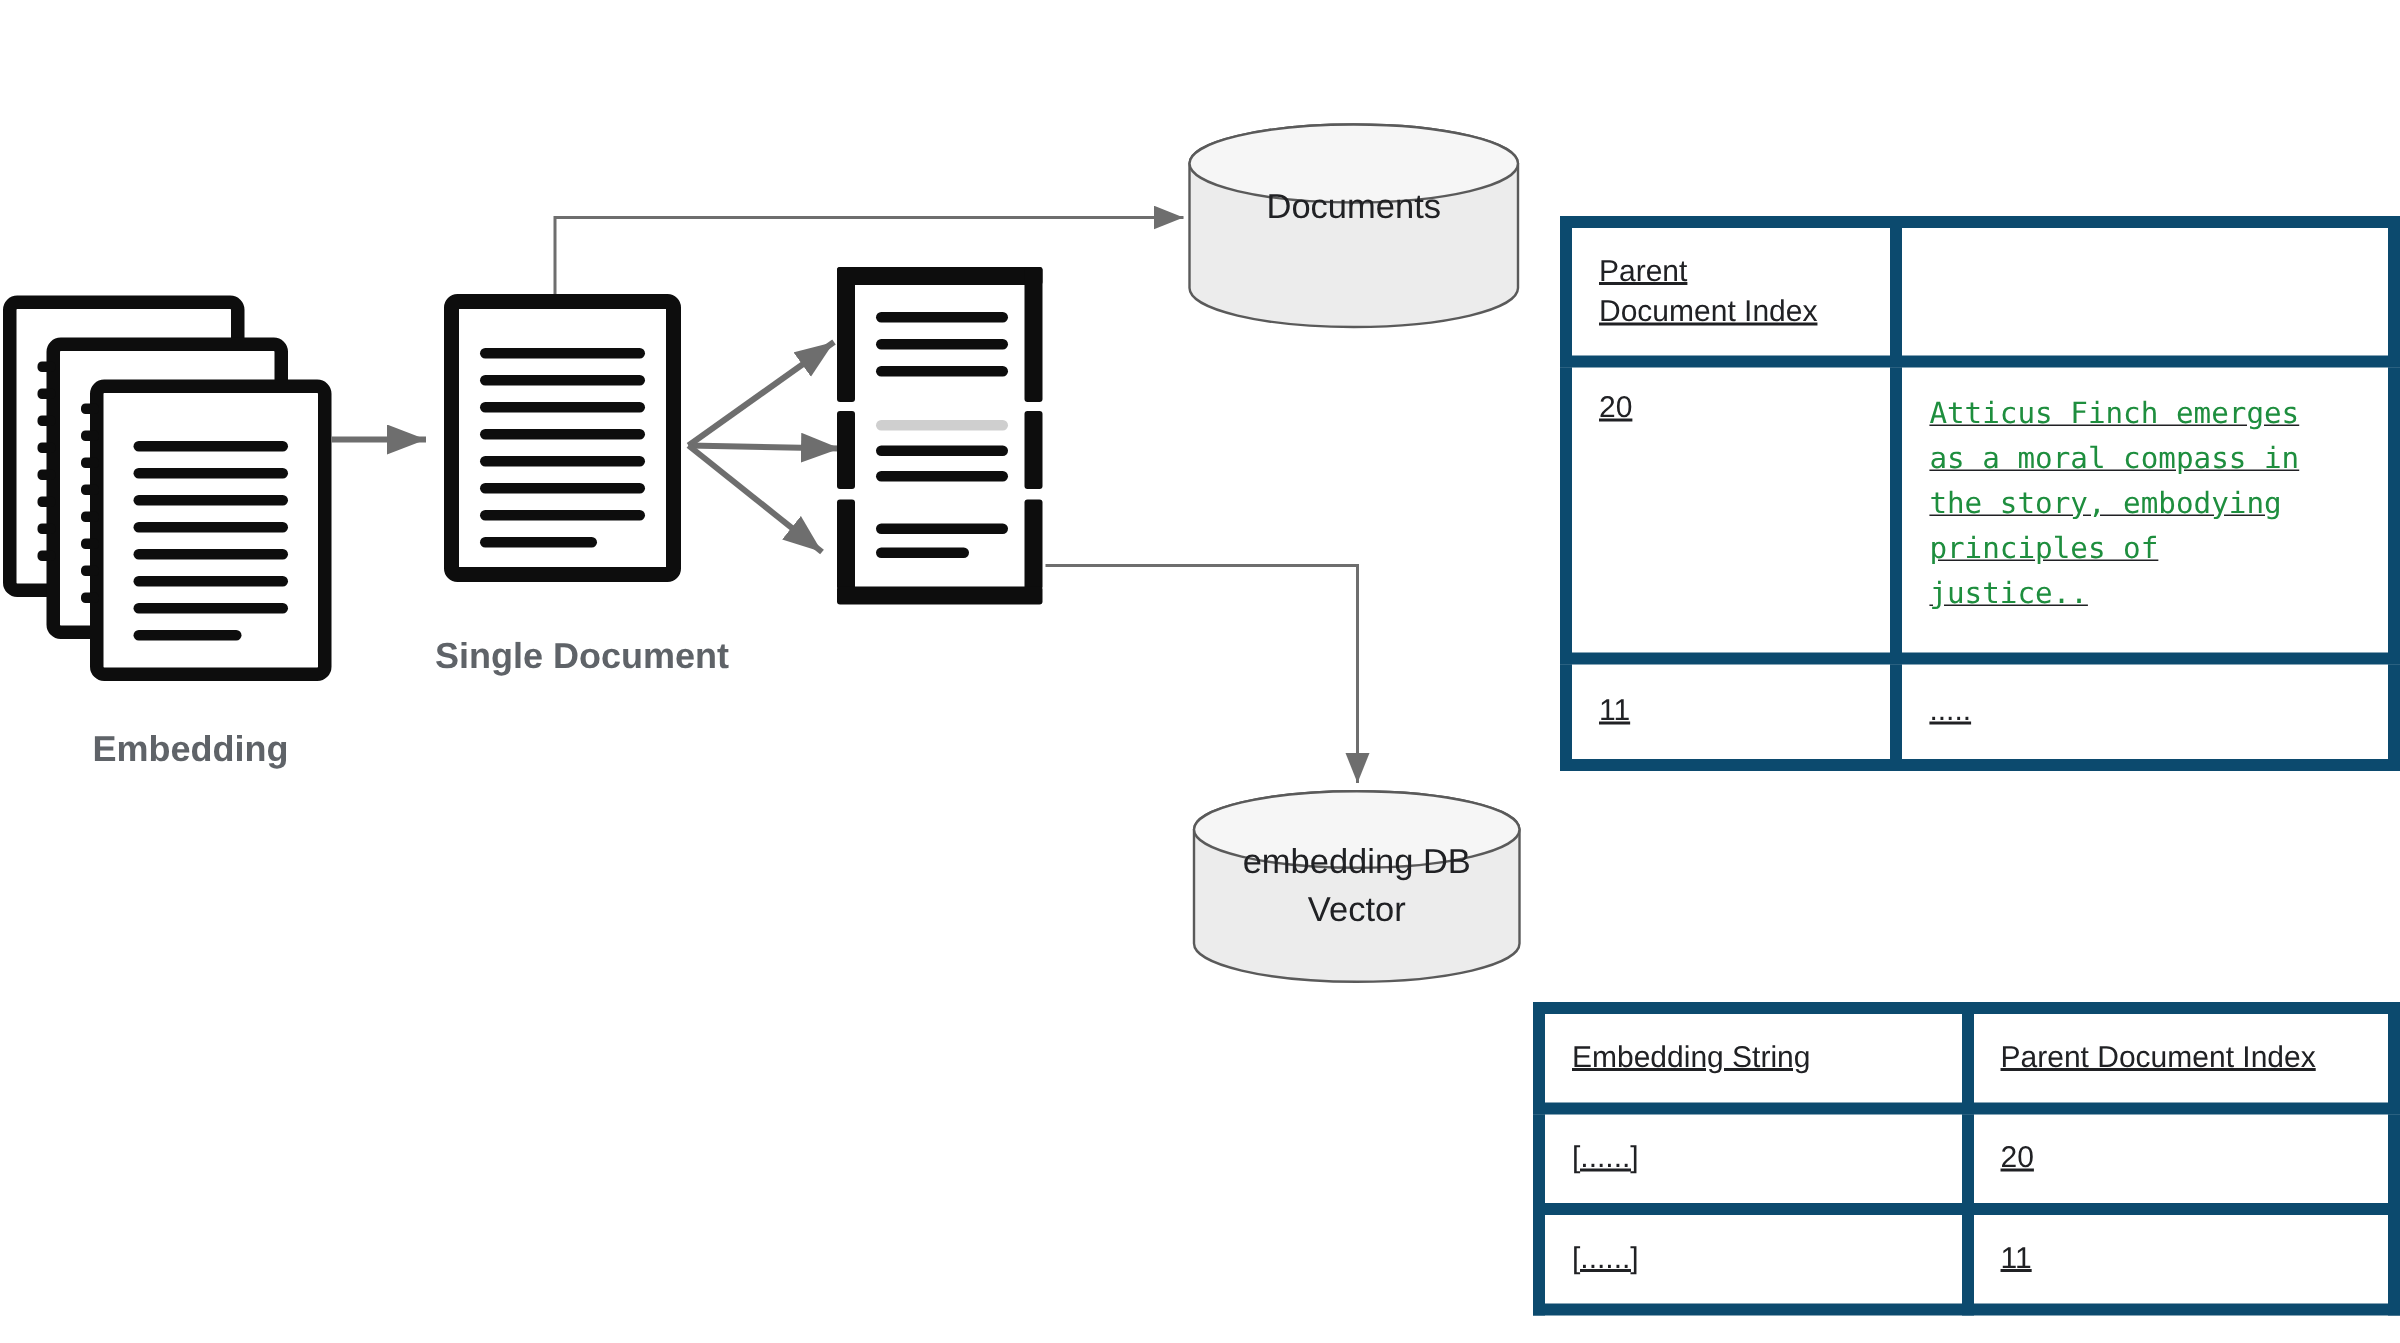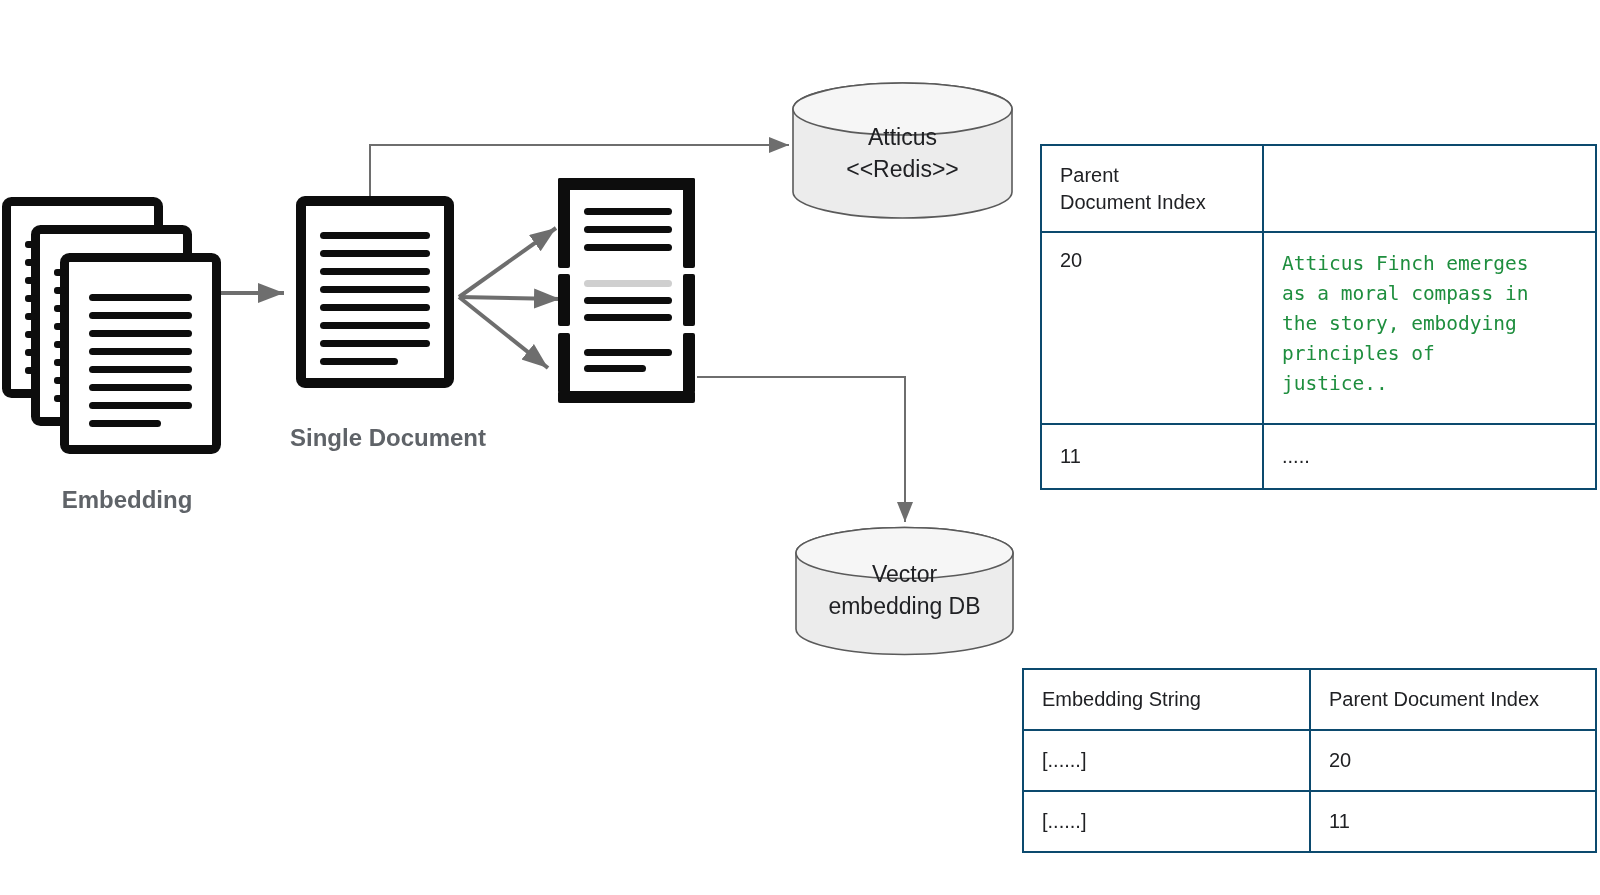--- a/index.html
+++ b/index.html
@@ -22,22 +22,23 @@
     font-size:23px; line-height:32px;
   }
   .redis-label  { left:793px; top:121px; width:219px; }
   .vector-label { left:796px; top:558px; width:217px; }
 
   table.data-table {
     position:absolute; border-collapse:collapse; table-layout:fixed;
     color:#202124; font-size:20px; background:#ffffff;
   }
   table.data-table td {
-    border:2px solid #0c4a6e; padding:0 0 0 18px; vertical-align:middle;
+    border:8px solid #0c4a6e; padding:0 0 0 18px; vertical-align:middle;
     overflow:hidden;
+    text-decoration:underline;
   }
   .parent-table  { left:1040px; top:144px; }
   .embed-table   { left:1022px; top:668px; }
 
   .parent-table .c1 { width:202px; }
   .parent-table .c2 { width:313px;margin-left:40px; }
   .embed-table  .c1 { width:267px; }
   .embed-table  .c2 { width:266px; }
 
   .parent-table tr.hdr  td { height:85px; }
@@ -161,26 +162,25 @@
     <g>
       <path d="M796,553 A108.5,25.5 0 0,1 1013,553 L1013,629 A108.5,25.5 0 0,1 796,629 Z" fill="#ececec" stroke="#5a5a5a" stroke-width="1.6"></path>
       <ellipse cx="904.5" cy="553" rx="108.5" ry="25.5" fill="#f6f6f6" stroke="#5a5a5a" stroke-width="1.6"></ellipse>
     </g>
   </svg>
 
   <div class="flow-label documents-label">Embedding</div>
   <div class="flow-label single-doc-label">Single Document</div>
 
   <div class="cyl-label redis-label">
-    <div>Atticus</div>
-    <div>&lt;&lt;Redis&gt;&gt;</div>
+    <div>Documents</div>
   </div>
   <div class="cyl-label vector-label">
+    <div>embedding DB</div>
     <div>Vector</div>
-    <div>embedding DB</div>
   </div>
 
   <table class="data-table parent-table">
     <tbody>
         <tr class="hdr">
       <td class="c1">
         <div class="hdr-wrap">Parent Document Index</div>
       </td>
       <td class="c2">
         <div></div>

